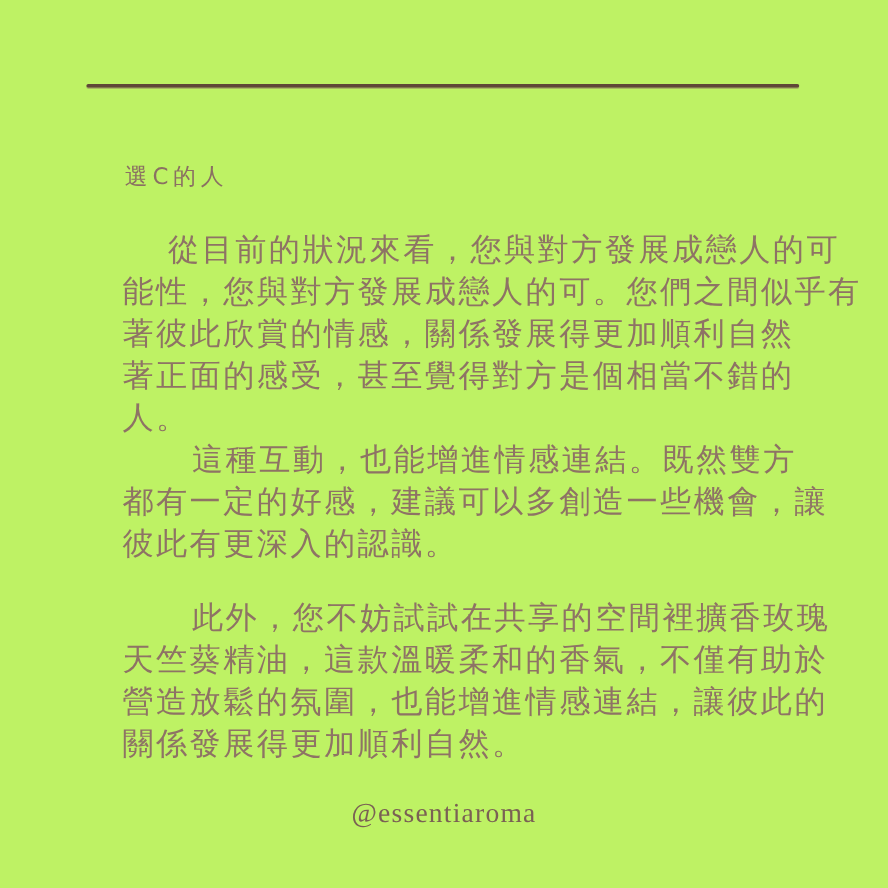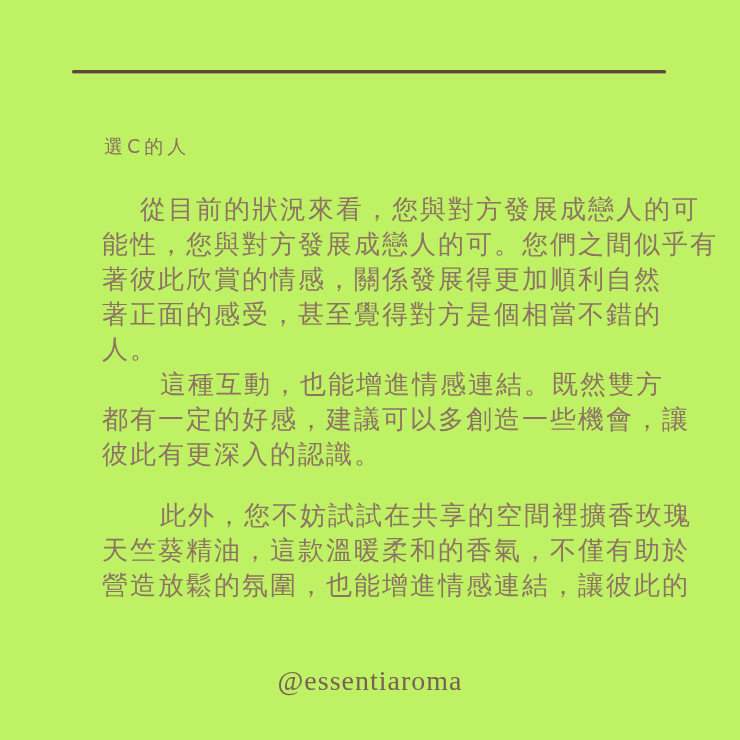--- a/index.html
+++ b/index.html
@@ -50,21 +50,21 @@
   .indent-sm { text-indent: 38px; }
   .indent-lg { text-indent: 58px; }
   .gap-before { margin-top: 26px; }
   .footer {
     position: absolute;
     top: 665px;
     left: 0;
     width: 740px;
     text-align: center;
     font-family: "Liberation Serif", serif;
-    font-size: 28px;
+    font-size: 23px;
     letter-spacing: 1px;
     color: #7a6154;
   }
 </style>
 </head>
 <body>
 
 <div class="page">
 
   <div class="divider"></div>
@@ -76,17 +76,18 @@
     <div class="line">能性，您與對方發展成戀人的可。您們之間似乎有</div>
     <div class="line">著彼此欣賞的情感，關係發展得更加順利自然</div>
     <div class="line">著正面的感受，甚至覺得對方是個相當不錯的</div>
     <div class="line">人。</div>
     <div class="line indent-lg">這種互動，也能增進情感連結。既然雙方</div>
     <div class="line">都有一定的好感，建議可以多創造一些機會，讓</div>
     <div class="line">彼此有更深入的認識。</div>
     <div class="line indent-lg gap-before">此外，您不妨試試在共享的空間裡擴香玫瑰</div>
     <div class="line">天竺葵精油，這款溫暖柔和的香氣，不僅有助於</div>
     <div class="line">營造放鬆的氛圍，也能增進情感連結，讓彼此的</div>
+    <div class="line">關係發展得更加順利自然。</div>
   </div>
 
   <div class="footer">@essentiaroma</div>
 
 </div>
 
 </body></html>

